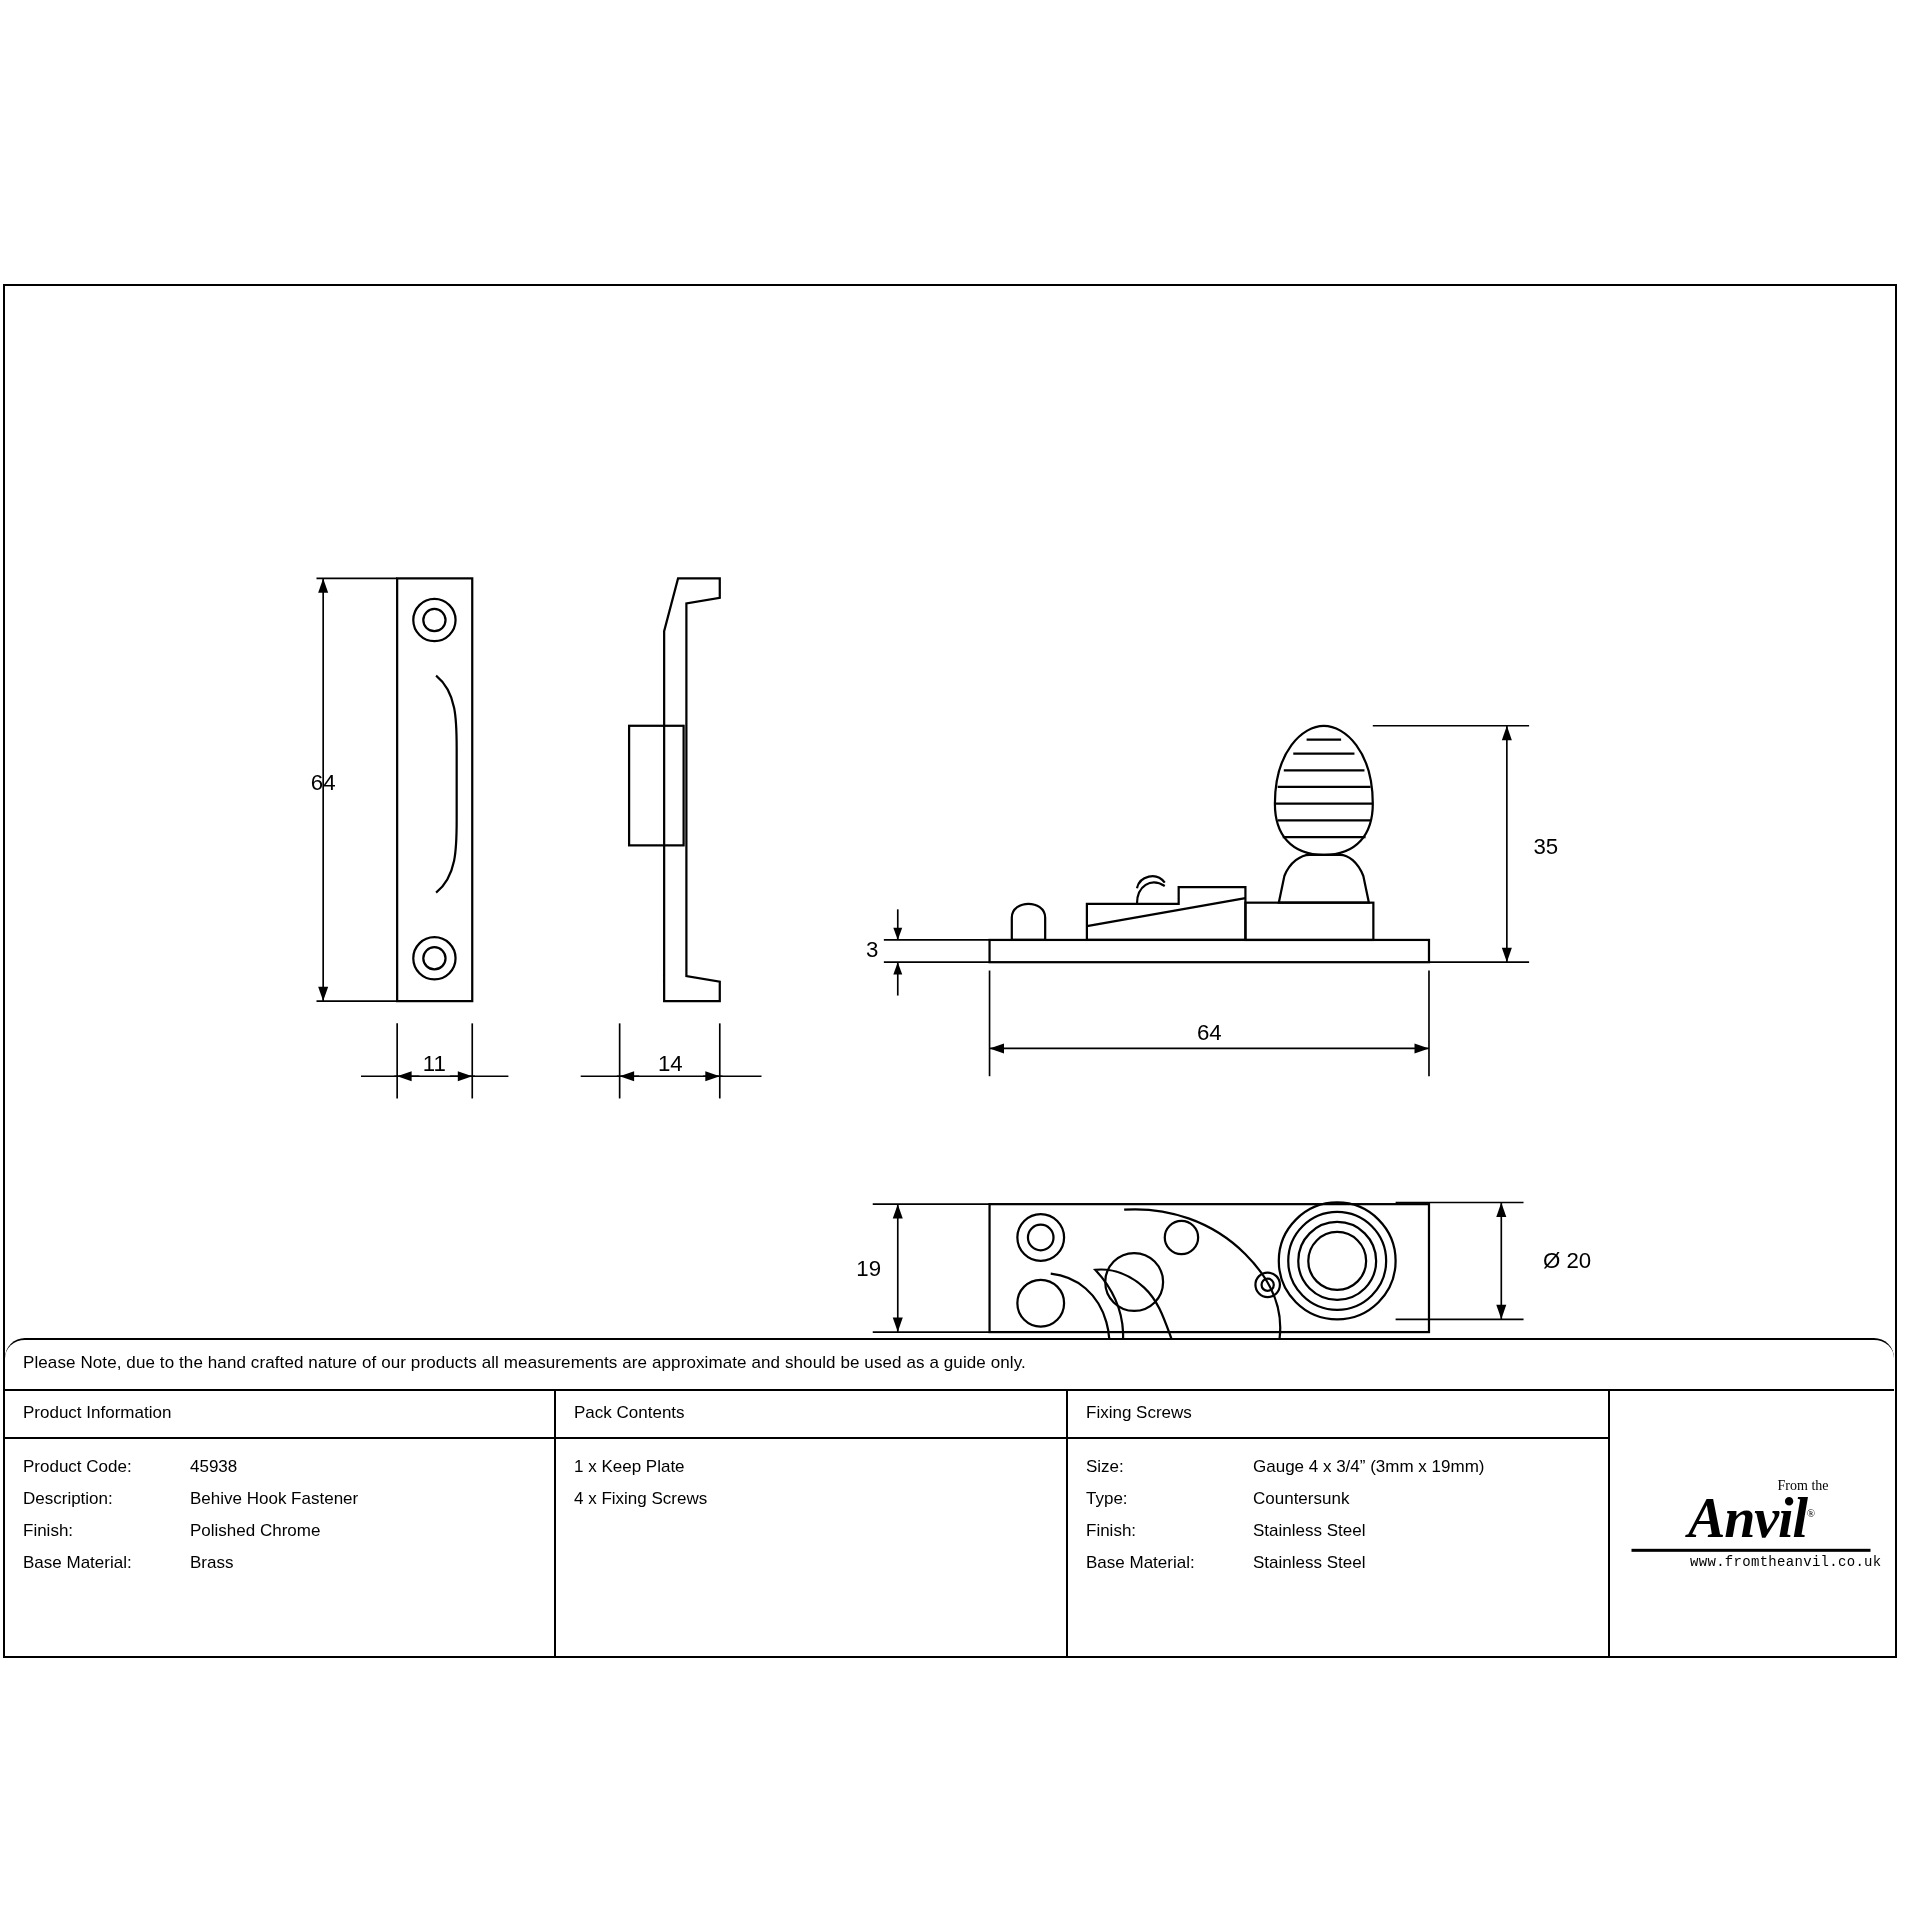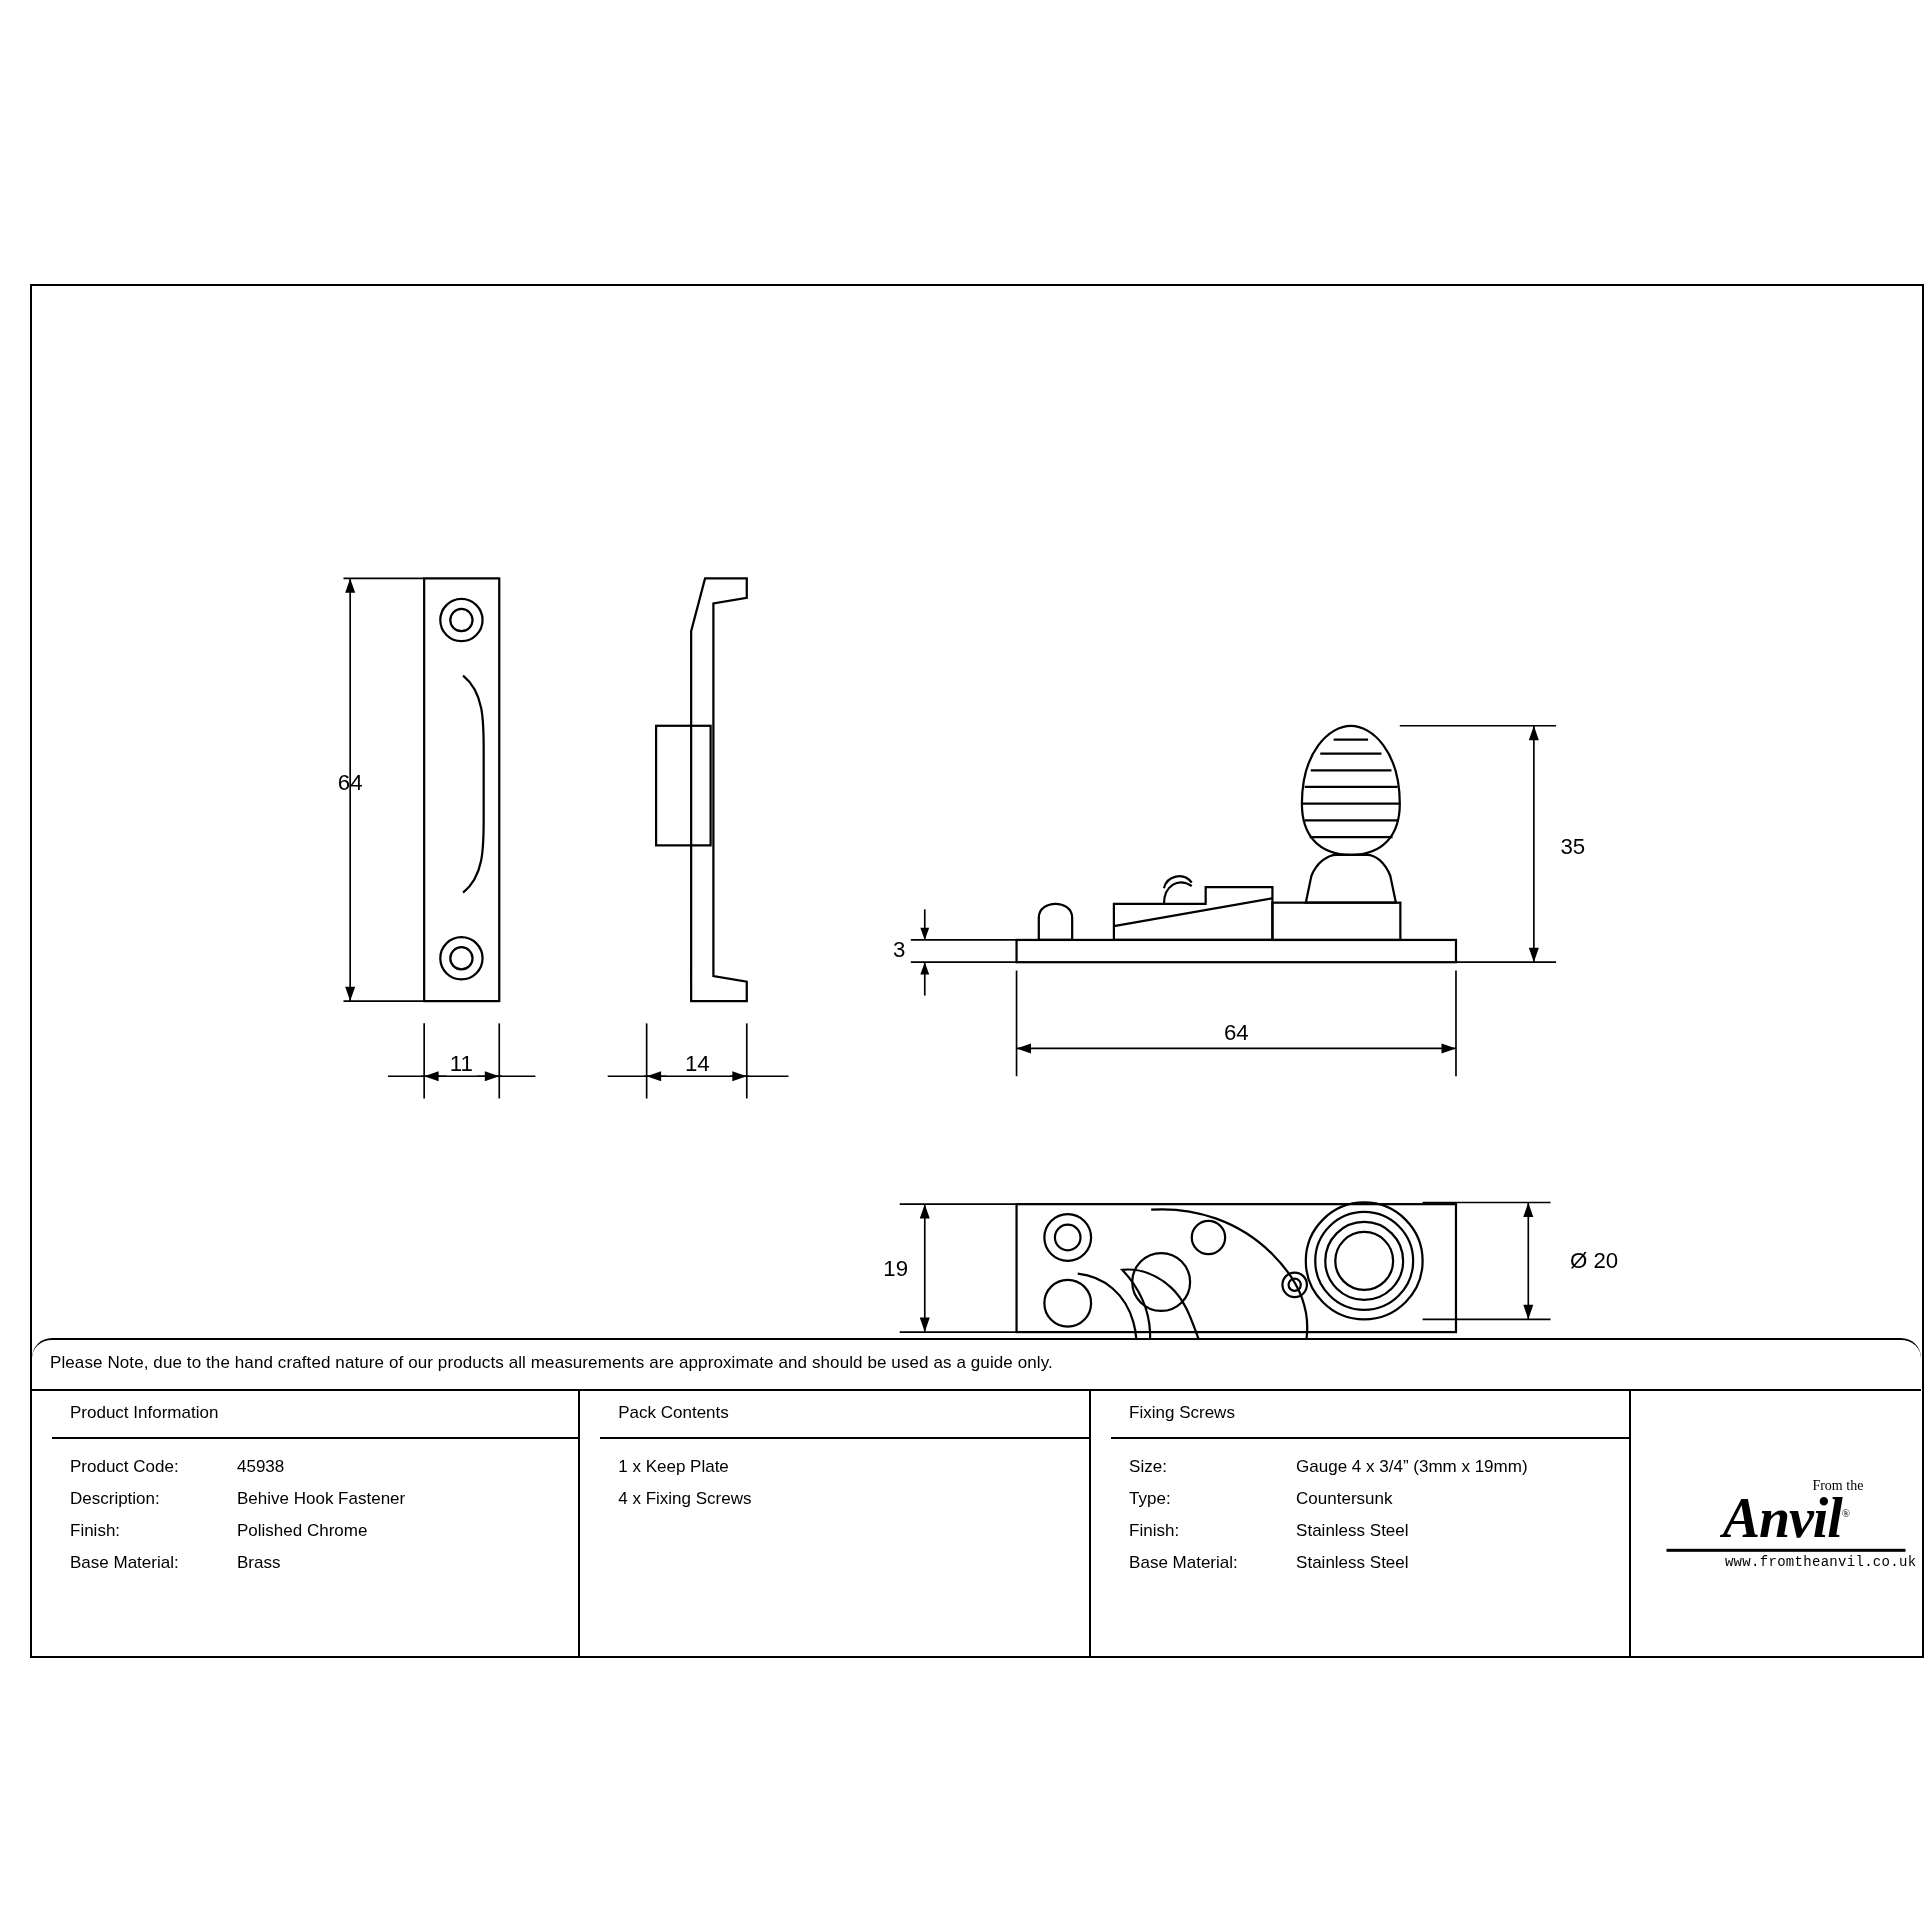--- a/index.html
+++ b/index.html
@@ -1,25 +1,25 @@
 <!DOCTYPE html>
 <html style="font-size:9px"><head>
 <meta charset="utf-8">
 <style>
   html,body{margin:0;padding:0;background:#ffffff;}
   body{width:1926px;height:1926px;font-family:"Liberation Sans",sans-serif;color:#000;}
   #sheet{position:absolute;left:0;top:0;width:1926px;height:1926px;}
-  .frame{position:absolute;left:30px;top:284px;width:1894px;height:1374px;border:2.2px solid #000;box-sizing:border-box;}
+  .frame{position:absolute;left:3px;top:284px;width:1894px;height:1374px;border:2.2px solid #000;box-sizing:border-box;}
   .drawing-area{position:absolute;left:0;top:0;width:1889px;height:1052px;overflow:hidden;}
   svg{display:block;}
   
   .note-row{position:absolute;left:0;top:1052px;width:1889px;height:51px;border-top:2.2px solid #000;box-sizing:border-box;border-radius:20px;}
   .note-text{position:absolute;left:18px;top:13.4px;font-size:17px;letter-spacing:0.1px;}
   .info-row{position:absolute;left:0;top:1103px;width:1889px;height:267px;border-top:2.2px solid #000;box-sizing:border-box;display:flex;}
-  .col{position:relative;box-sizing:border-box;border-right:2.2px solid #000;height:100%;margin-left:20px;}
+  .col{position:relative;box-sizing:border-box;border-right:2.2px solid #000;height:100%;}
   .col.c1{width:551px;}
   .col.c2{width:512px;}
   .col.c3{width:542px;}
   .col.c4{width:282px;border-right:none;}
   .col-head{position:absolute;left:18px;top:12.2px;font-size:17px;}
   .head-rule{position:absolute;left:0;top:46px;width:100%;height:2.2px;background:#000;}
   .rows{position:absolute;left:18px;top:60px;right:5.6px;}
   .kv{display:flex;font-size:17px;line-height:32px;}
   .kv .k{width:167px;flex:none;}
   .kv .v{flex:1;}

